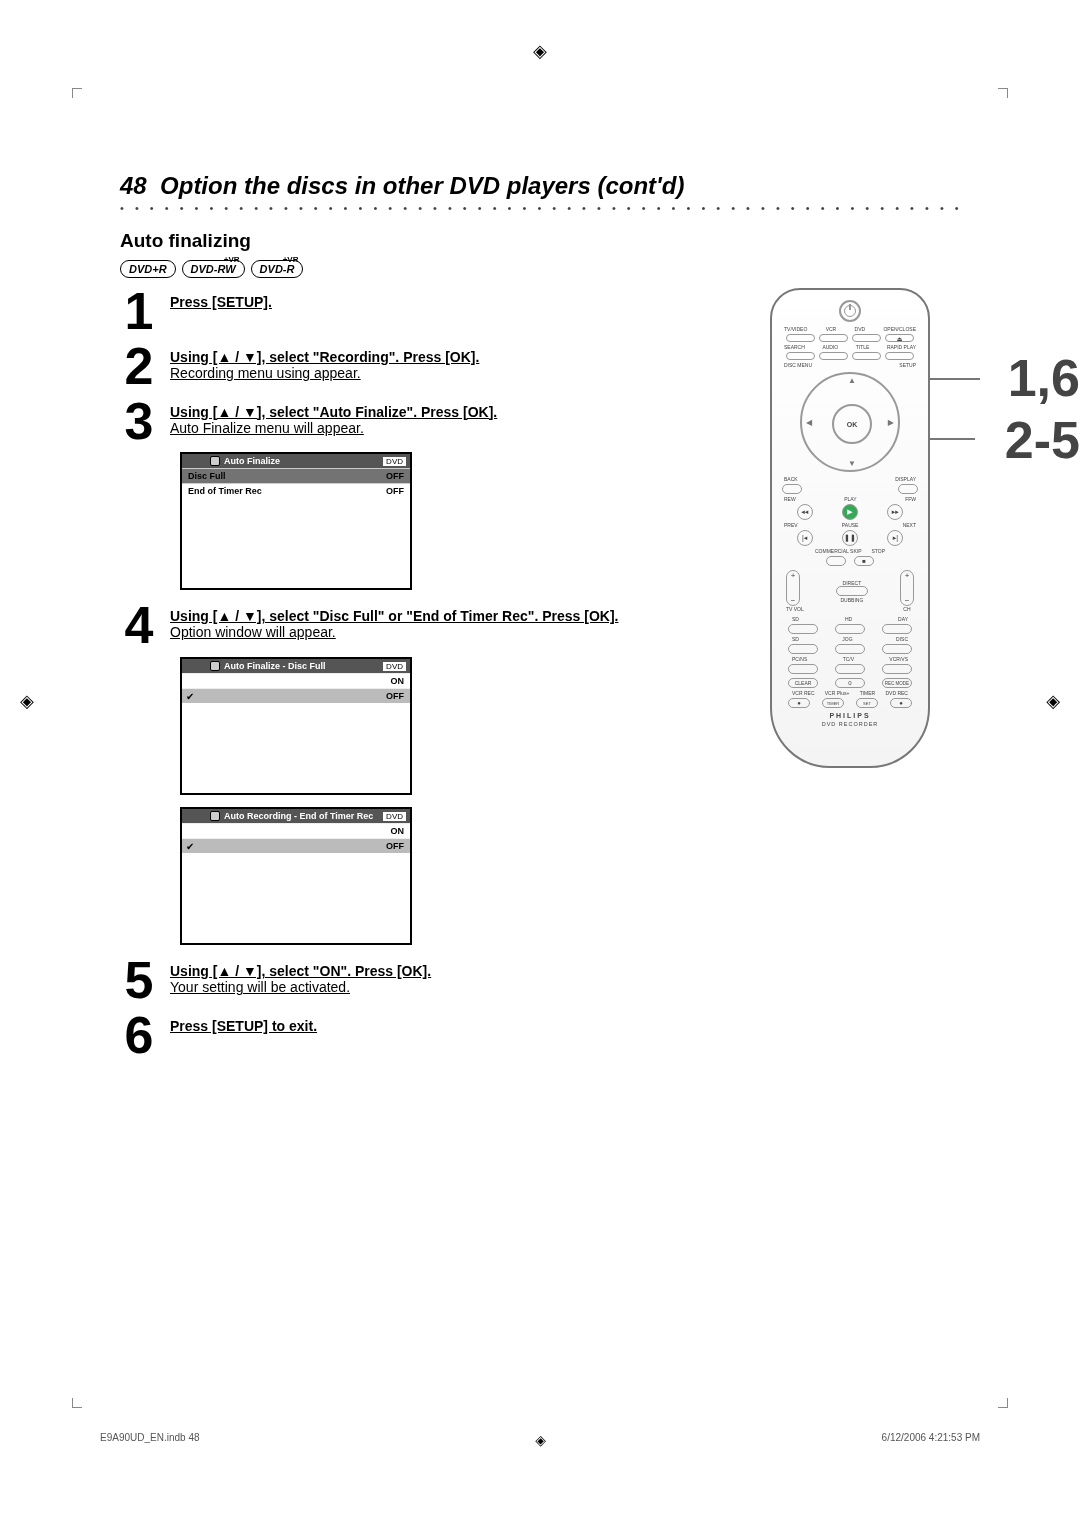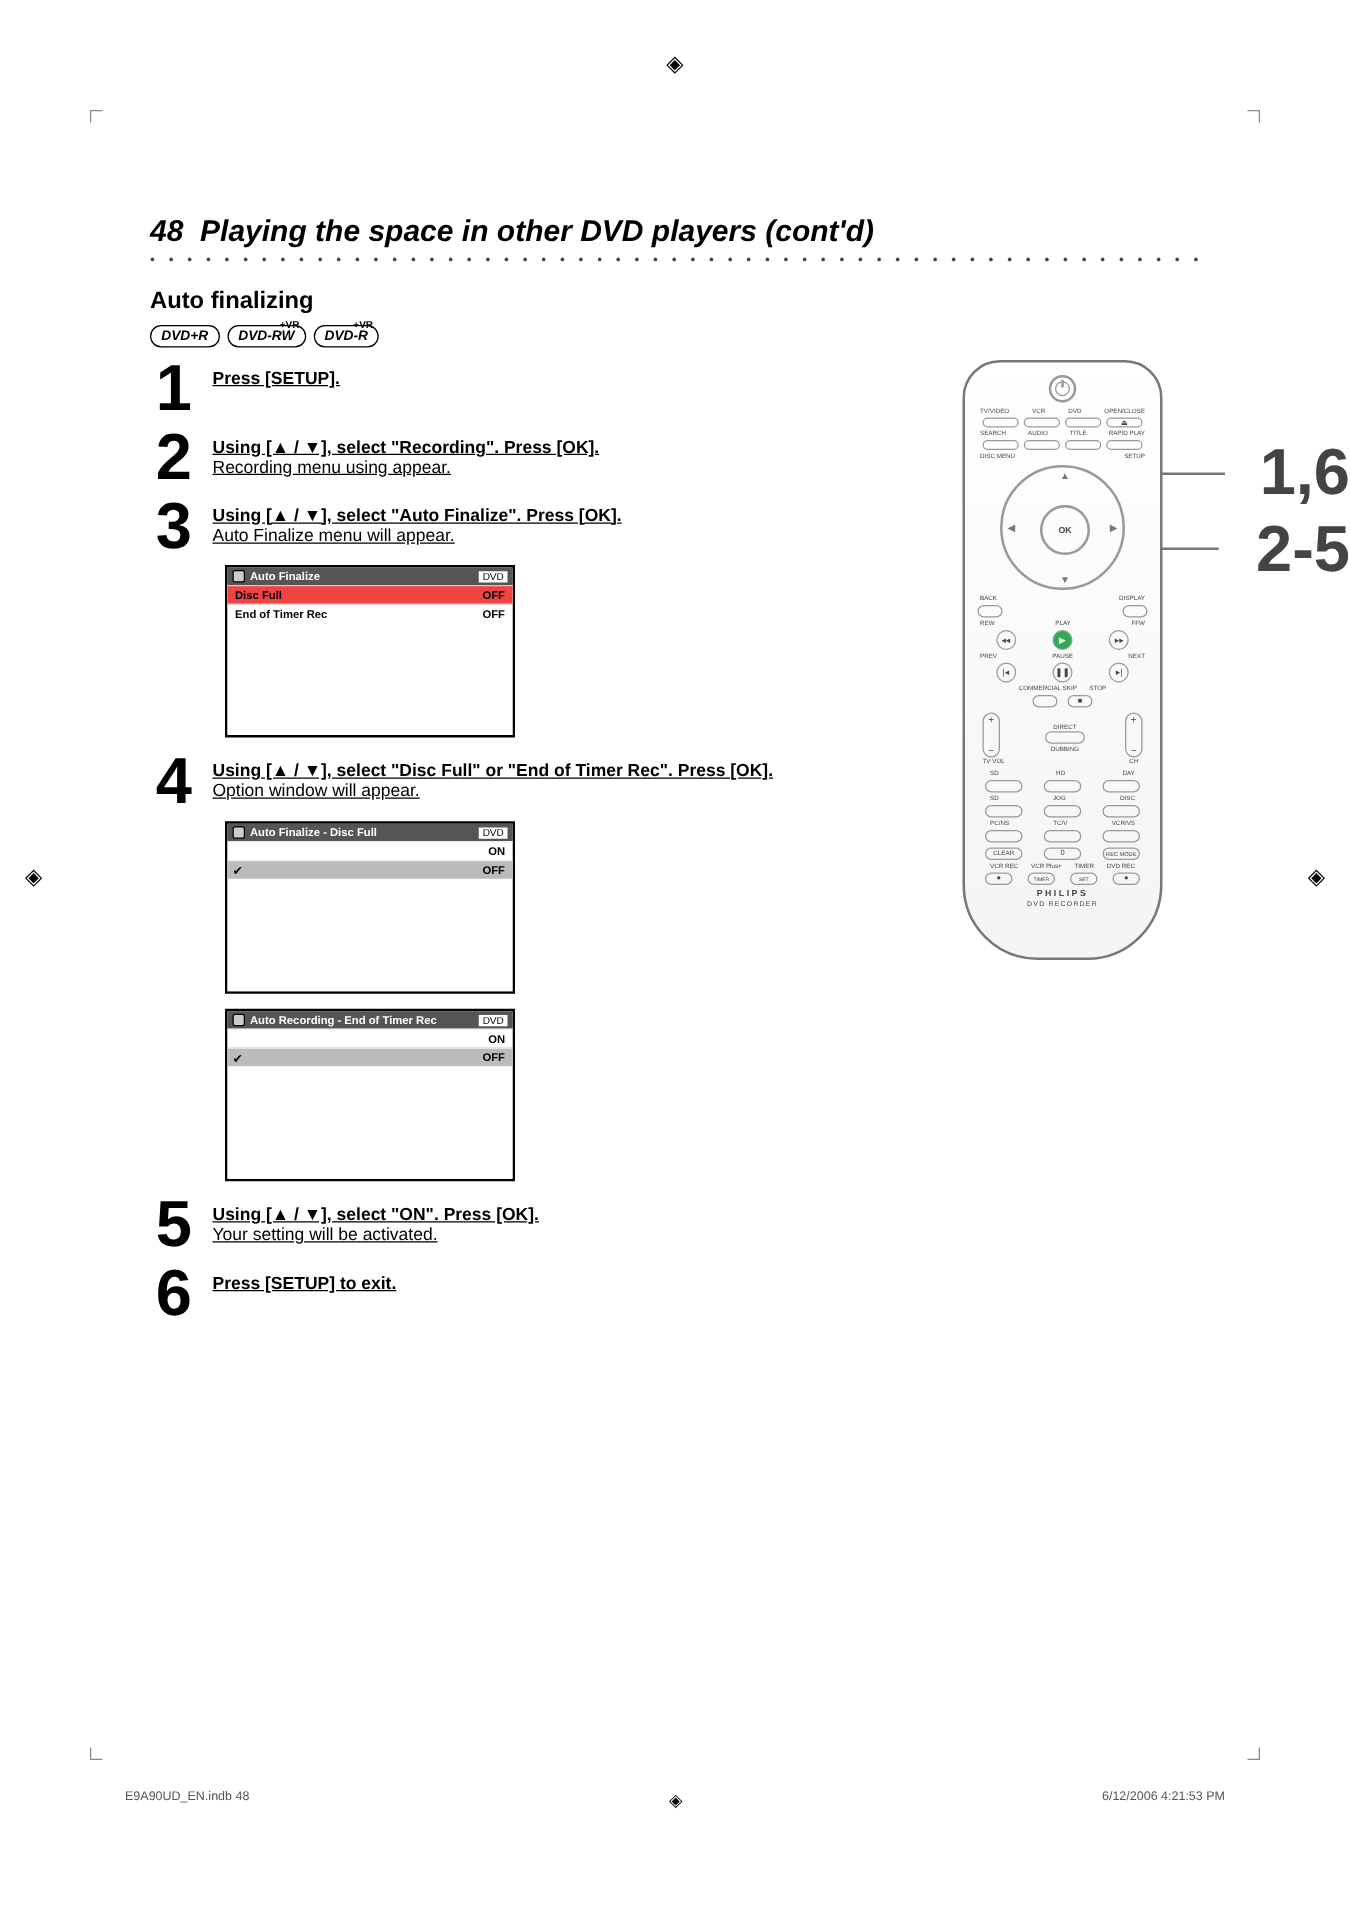--- a/index.html
+++ b/index.html
@@ -28,26 +28,26 @@
   .col-left { flex: 0 0 520px; }
   .col-right { flex: 0 0 340px; position: relative; }
 
   .step { display: flex; gap: 12px; margin-bottom: 8px; }
   .step-num { font-size: 52px; font-weight: 900; color: #000; line-height: 0.9; width: 38px; text-align: center;}
   .step-body { font-size: 14px; padding-top: 6px; flex: 1; text-decoration: underline;}
   .step-body b { font-weight: bold; }
 
   .osd { border: 2px solid #000; width: 232px; margin: 8px 0 12px 60px; font-size: 9px; }
   .osd-title { background: #555; color: #fff; padding: 2px 4px; display: flex; justify-content: space-between; align-items:center;}
-  .osd-title .left { display:flex; align-items:center; gap:4px;}
+  .osd-title .left { display:flex; align-items:center; gap:4px;margin-left:24px;}
   .osd-title .disc-ico { width:10px; height:10px; background:#ccc; border:1px solid #000; border-radius:2px;}
   .osd-title .tag { background:#fff; color:#000; padding:0 3px; font-size:8px;}
   .osd-body { background: #fff; min-height: 120px; }
   .osd-row { display: flex; justify-content: space-between; padding: 2px 6px; border-top:1px solid #ccc;}
-  .osd-row.sel { background: #ef4444; }
+  .osd-row.sel { background: #737373; }
   .osd-opt { padding: 2px 6px 2px 18px; position: relative; border-top:1px solid #eee;text-align:right;}
   .osd-opt.sel { background: #bbb; }
   .osd-opt .chk { position:absolute; left:4px; top:2px; font-size:10px;}
 
   
   .remote { border: 2px solid #777; border-radius: 30px 30px 60px 60px; width: 160px; height: 480px; margin: 0 auto; background: linear-gradient(180deg,#fff,#f4f4f4); position: relative; padding: 6px 8px; font-size: 6px; color:#444; text-align:center;}
   .pwr { width: 22px; height: 22px; border: 2px solid #999; border-radius: 50%; margin: 4px auto; display:flex; align-items:center; justify-content:center;}
   .pwr-inner { width:12px; height:12px; border:1.5px solid #999; border-radius:50%; position:relative;}
   .pwr-inner::after { content:""; position:absolute; left:4px; top:-2px; width:2px; height:6px; background:#999;}
   .rrow { display:flex; justify-content:space-between; margin: 2px 4px;}
@@ -88,21 +88,21 @@
   <span class="corner-mark-l">◈</span>
   <span class="corner-mark-r">◈</span>
   <div class="trim-tl"></div>
   <div class="trim-tr"></div>
   <div class="trim-bl"></div>
   <div class="trim-br"></div>
 
   <div class="content">
     <div class="title-line">
       <span>48</span>&nbsp;
-      <span>Playing the space in other DVD players (cont'd)</span>
+      <span>Option the discs in other DVD players (cont'd)</span>
     </div>
     <div class="dotrow">• • • • • • • • • • • • • • • • • • • • • • • • • • • • • • • • • • • • • • • • • • • • • • • • • • • • • • • • • • • • • • • • • • • • • • • • • • • • • • • • • • • • • • • • • • • • • • • • • • • • • •</div>
     <div class="section-hdr">Auto finalizing</div>
 
     <div class="badges">
       <span class="badge">DVD+R</span>
       <span class="badge"><span>DVD-RW</span><span class="vr">+VR</span></span>
       <span class="badge"><span>DVD-R</span><span class="vr">+VR</span></span>
     </div>
 

